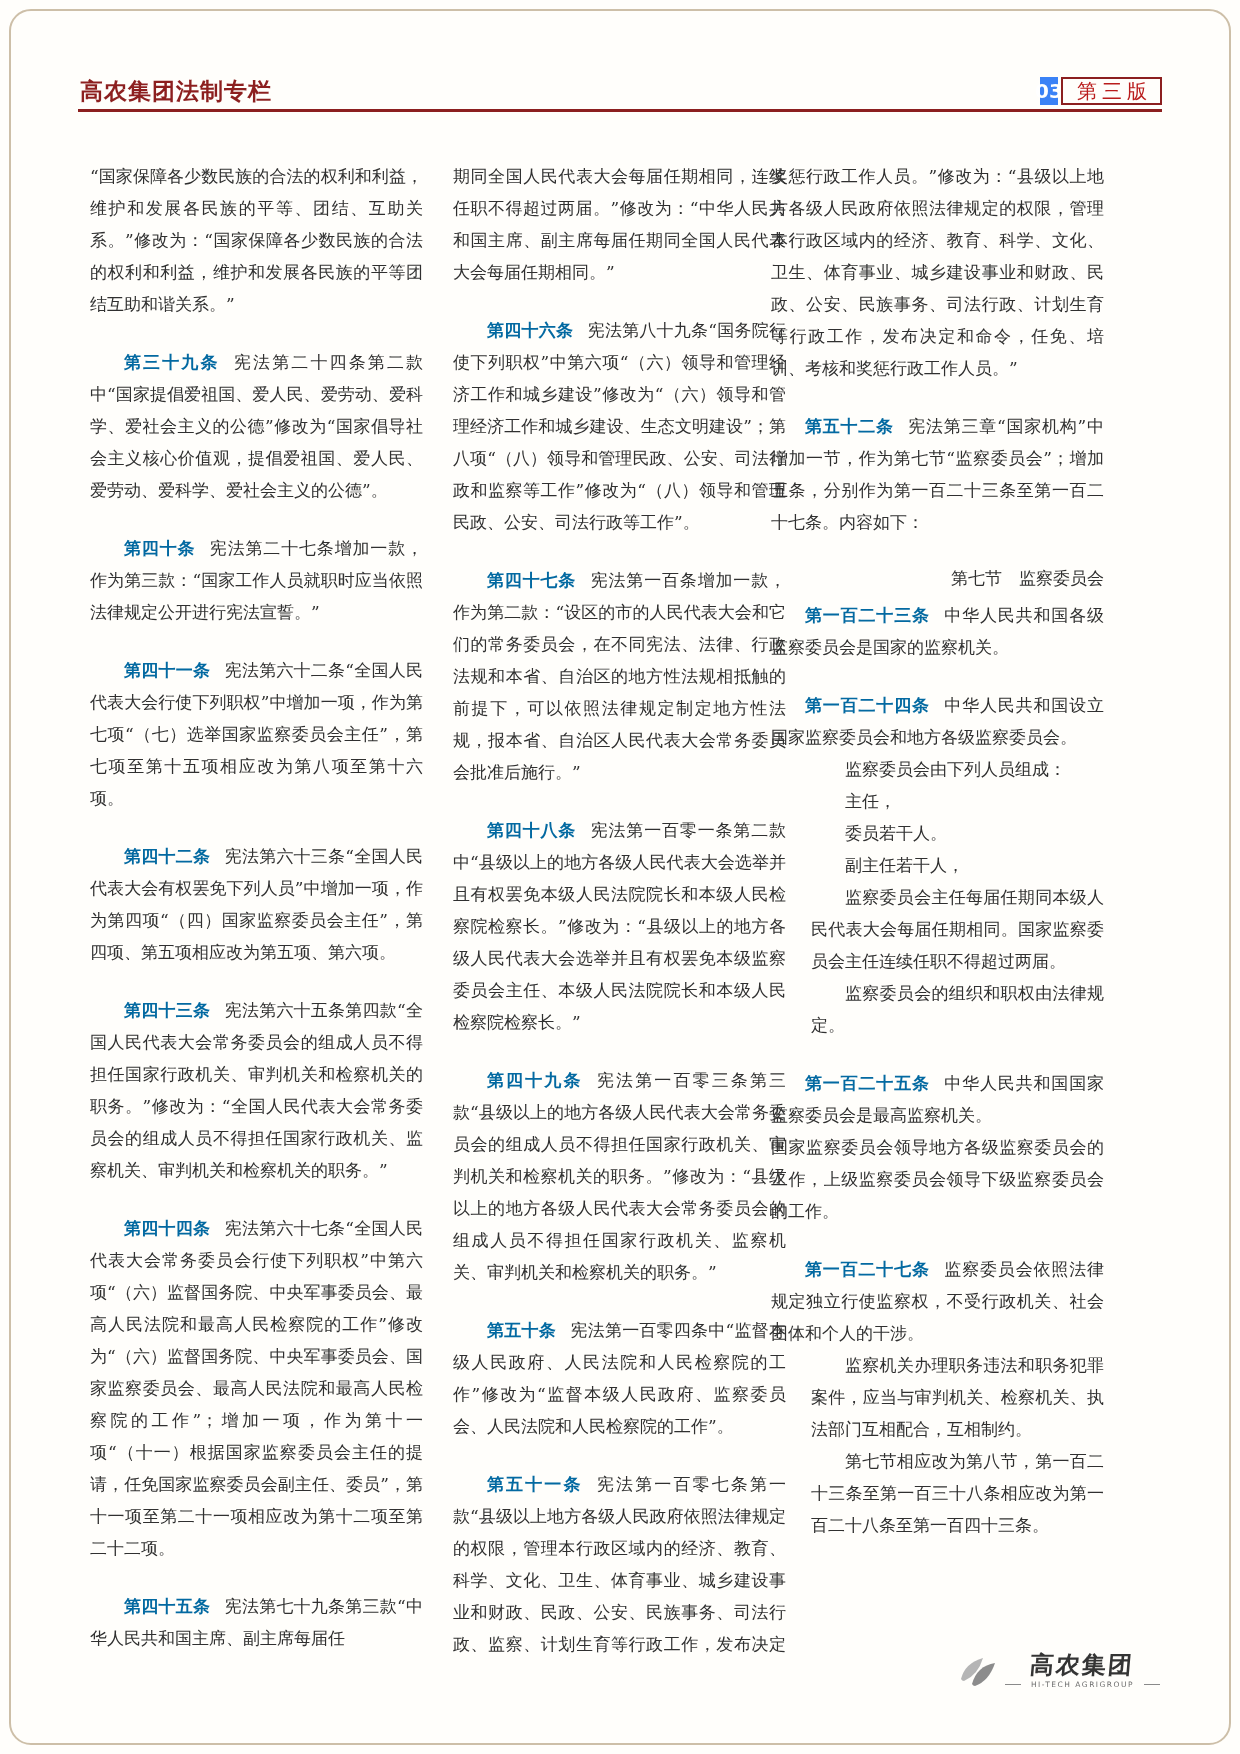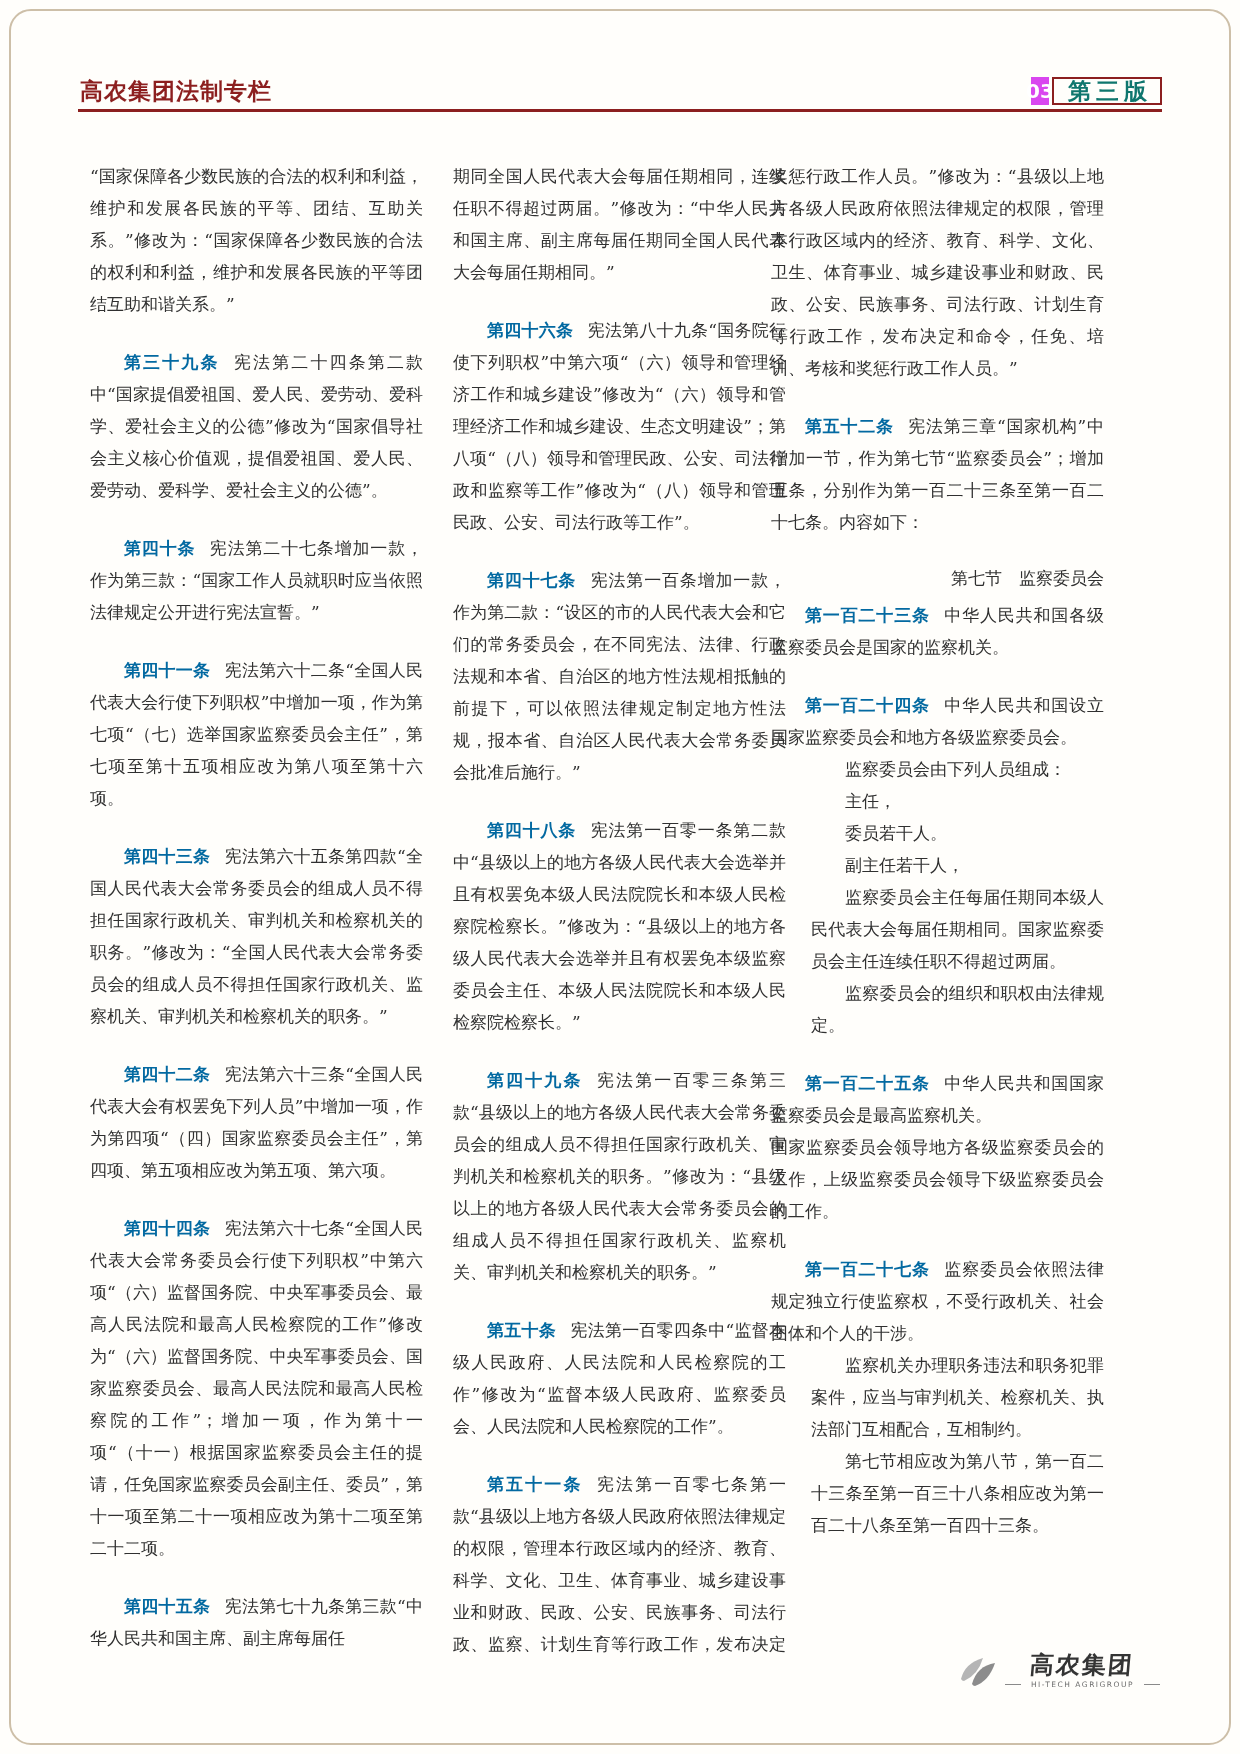--- a/index.html
+++ b/index.html
@@ -33,34 +33,34 @@
   }
   .page-info {
     position: absolute;
     right: 78px; top: 77px;
     display: flex;
     align-items: stretch;
     height: 28px;
     font-family: "DejaVu Sans", "Liberation Sans", sans-serif;
   }
   .pagenum-box {
-    background: #d946ef;
+    background: #3b82f6;
     color: #ffffff;
     font-weight: 700;
     font-size: 20px;
     width: 18px;
     display: flex;
     align-items: center;
     justify-content: center;
   }
   .edition-box {
     border: 2px solid #8c1f1f;
-    color: #0f766e;
-    font-weight: 700;
-    font-size: 23px;
+    color: #b91c1c;
+    font-weight: 400;
+    font-size: 20px;
     letter-spacing: 5px;
     display: flex;
     align-items: center;
     padding: 0 8px 0 14px;
     margin-left: 3px;
     background: #fffefb;
   }
   .header-rule {
     position: absolute;
     left: 78px; top: 109px;
@@ -149,22 +149,22 @@
   </div>
   <div class="header-rule"></div>
 </header>
 
 <main class="columns">
     <div class="column c0">
       <p class="cont">“国家保障各少数民族的合法的权利和利益，维护和发展各民族的平等、团结、互助关系。”修改为：“国家保障各少数民族的合法的权利和利益，维护和发展各民族的平等团结互助和谐关系。”</p>
       <p class="article"><span class="art-num">第三十九条</span>宪法第二十四条第二款中“国家提倡爱祖国、爱人民、爱劳动、爱科学、爱社会主义的公德”修改为“国家倡导社会主义核心价值观，提倡爱祖国、爱人民、爱劳动、爱科学、爱社会主义的公德”。</p>
       <p class="article"><span class="art-num">第四十条</span>宪法第二十七条增加一款，作为第三款：“国家工作人员就职时应当依照法律规定公开进行宪法宣誓。”</p>
       <p class="article"><span class="art-num">第四十一条</span>宪法第六十二条“全国人民代表大会行使下列职权”中增加一项，作为第七项“（七）选举国家监察委员会主任”，第七项至第十五项相应改为第八项至第十六项。</p>
+      <p class="article"><span class="art-num">第四十二条</span>宪法第六十三条“全国人民代表大会有权罢免下列人员”中增加一项，作为第四项“（四）国家监察委员会主任”，第四项、第五项相应改为第五项、第六项。</p>
       <p class="article"><span class="art-num">第四十三条</span>宪法第六十五条第四款“全国人民代表大会常务委员会的组成人员不得担任国家行政机关、审判机关和检察机关的职务。”修改为：“全国人民代表大会常务委员会的组成人员不得担任国家行政机关、监察机关、审判机关和检察机关的职务。”</p>
-      <p class="article"><span class="art-num">第四十二条</span>宪法第六十三条“全国人民代表大会有权罢免下列人员”中增加一项，作为第四项“（四）国家监察委员会主任”，第四项、第五项相应改为第五项、第六项。</p>
       <p class="article"><span class="art-num">第四十四条</span>宪法第六十七条“全国人民代表大会常务委员会行使下列职权”中第六项“（六）监督国务院、中央军事委员会、最高人民法院和最高人民检察院的工作”修改为“（六）监督国务院、中央军事委员会、国家监察委员会、最高人民法院和最高人民检察院的工作”；增加一项，作为第十一项“（十一）根据国家监察委员会主任的提请，任免国家监察委员会副主任、委员”，第十一项至第二十一项相应改为第十二项至第二十二项。</p>
       <p class="article"><span class="art-num">第四十五条</span>宪法第七十九条第三款“中华人民共和国主席、副主席每届任</p>
     </div>
     <div class="column c1">
       <p class="cont">期同全国人民代表大会每届任期相同，连续任职不得超过两届。”修改为：“中华人民共和国主席、副主席每届任期同全国人民代表大会每届任期相同。”</p>
       <p class="article"><span class="art-num">第四十六条</span>宪法第八十九条“国务院行使下列职权”中第六项“（六）领导和管理经济工作和城乡建设”修改为“（六）领导和管理经济工作和城乡建设、生态文明建设”；第八项“（八）领导和管理民政、公安、司法行政和监察等工作”修改为“（八）领导和管理民政、公安、司法行政等工作”。</p>
       <p class="article"><span class="art-num">第四十七条</span>宪法第一百条增加一款，作为第二款：“设区的市的人民代表大会和它们的常务委员会，在不同宪法、法律、行政法规和本省、自治区的地方性法规相抵触的前提下，可以依照法律规定制定地方性法规，报本省、自治区人民代表大会常务委员会批准后施行。”</p>
       <p class="article"><span class="art-num">第四十八条</span>宪法第一百零一条第二款中“县级以上的地方各级人民代表大会选举并且有权罢免本级人民法院院长和本级人民检察院检察长。”修改为：“县级以上的地方各级人民代表大会选举并且有权罢免本级监察委员会主任、本级人民法院院长和本级人民检察院检察长。”</p>
       <p class="article"><span class="art-num">第四十九条</span>宪法第一百零三条第三款“县级以上的地方各级人民代表大会常务委员会的组成人员不得担任国家行政机关、审判机关和检察机关的职务。”修改为：“县级以上的地方各级人民代表大会常务委员会的组成人员不得担任国家行政机关、监察机关、审判机关和检察机关的职务。”</p>
       <p class="article"><span class="art-num">第五十条</span>宪法第一百零四条中“监督本级人民政府、人民法院和人民检察院的工作”修改为“监督本级人民政府、监察委员会、人民法院和人民检察院的工作”。</p>

